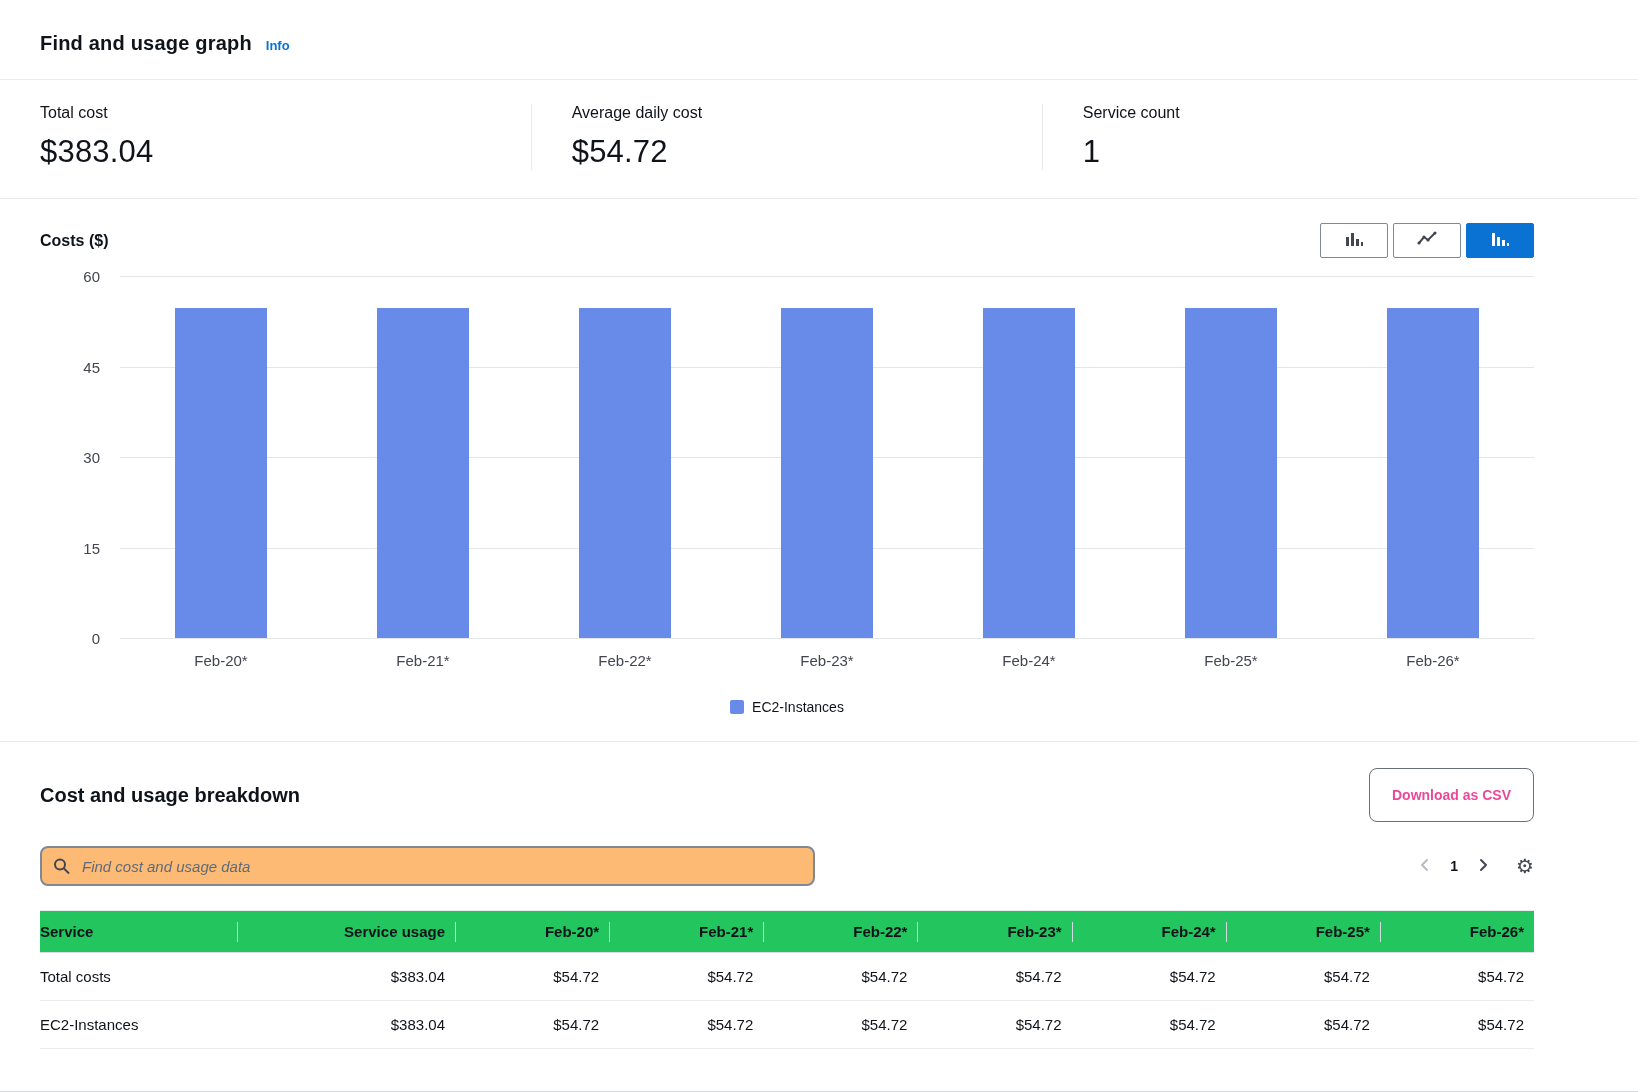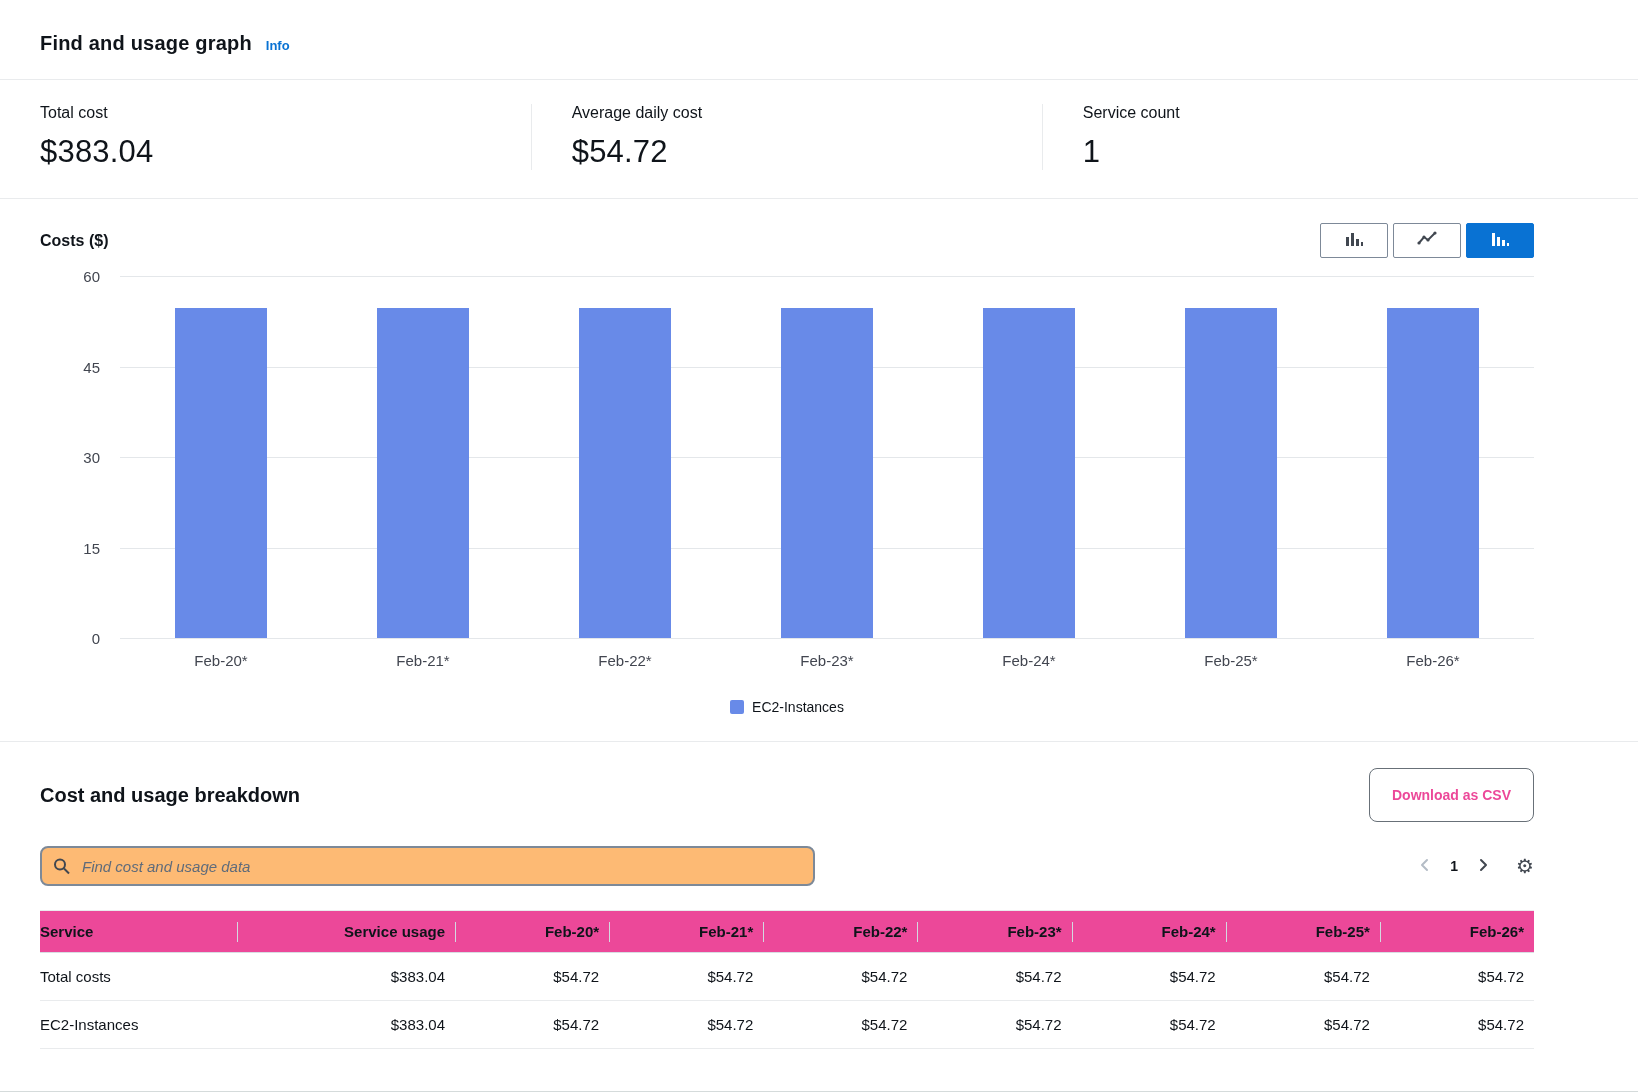--- a/index.html
+++ b/index.html
@@ -143,21 +143,21 @@
 
   
   .grid-row {
     display: grid;
     grid-template-columns: 197px 218px repeat(7, 1fr);
     align-items: center;
   }
   .table-header-row {
     border-top: 1px solid #e9ebed;
     border-bottom: 1px solid #d8dde3;
-    background: #ec4899;
+    background: #22c55e;
   }
   .th {
     position: relative;
     font-size: 15px; font-weight: 700;
     text-align: right;
     padding: 12px 10px;
     white-space: nowrap;
   }
   .th.first { text-align: left; padding-left: 0; }
   .th:not(.first)::before {

